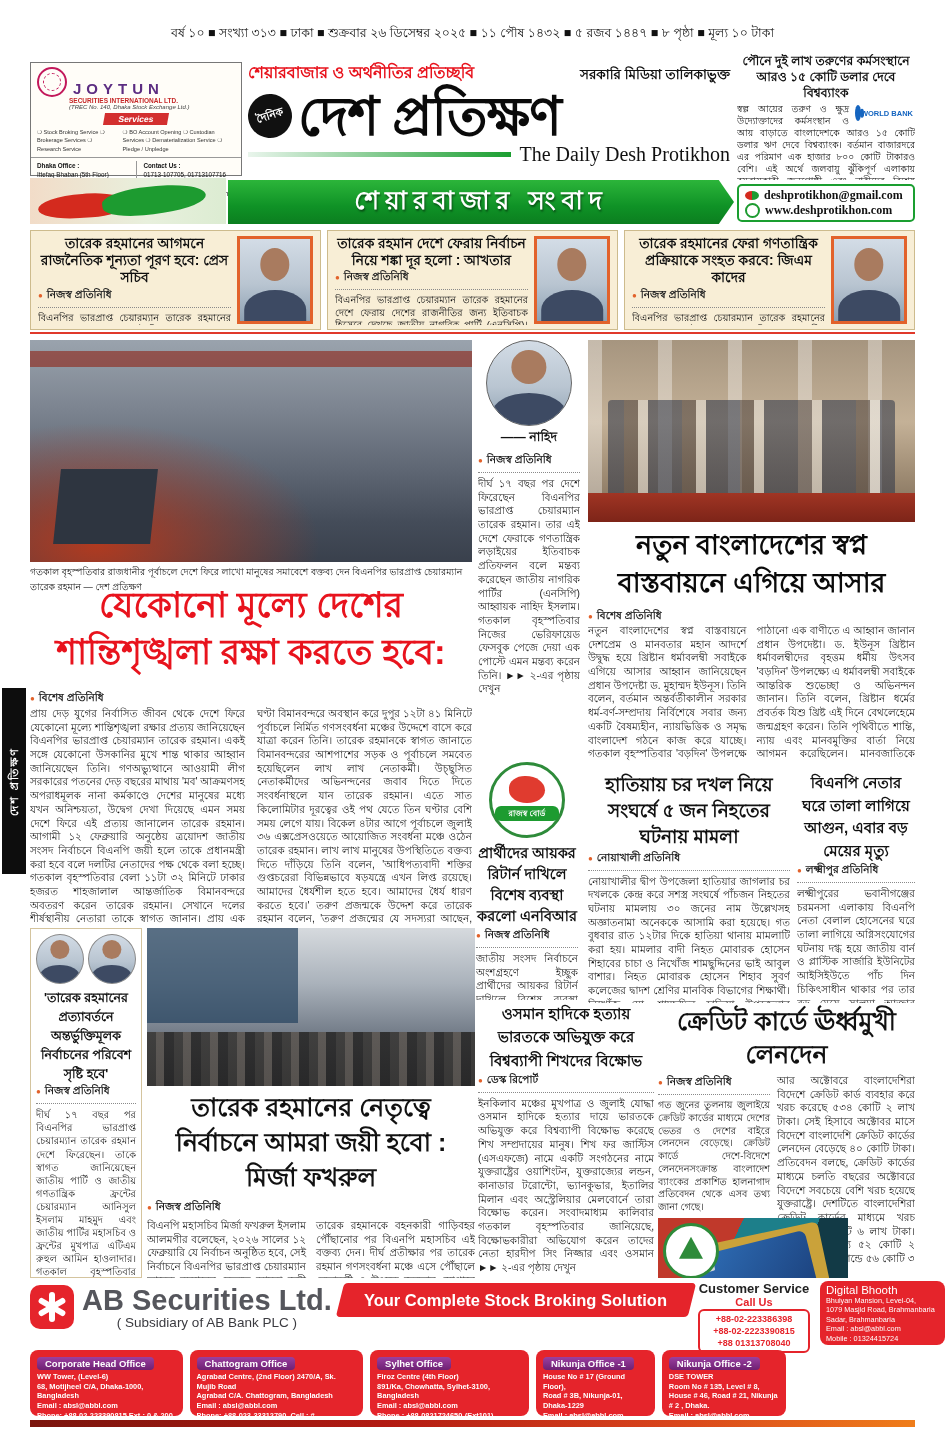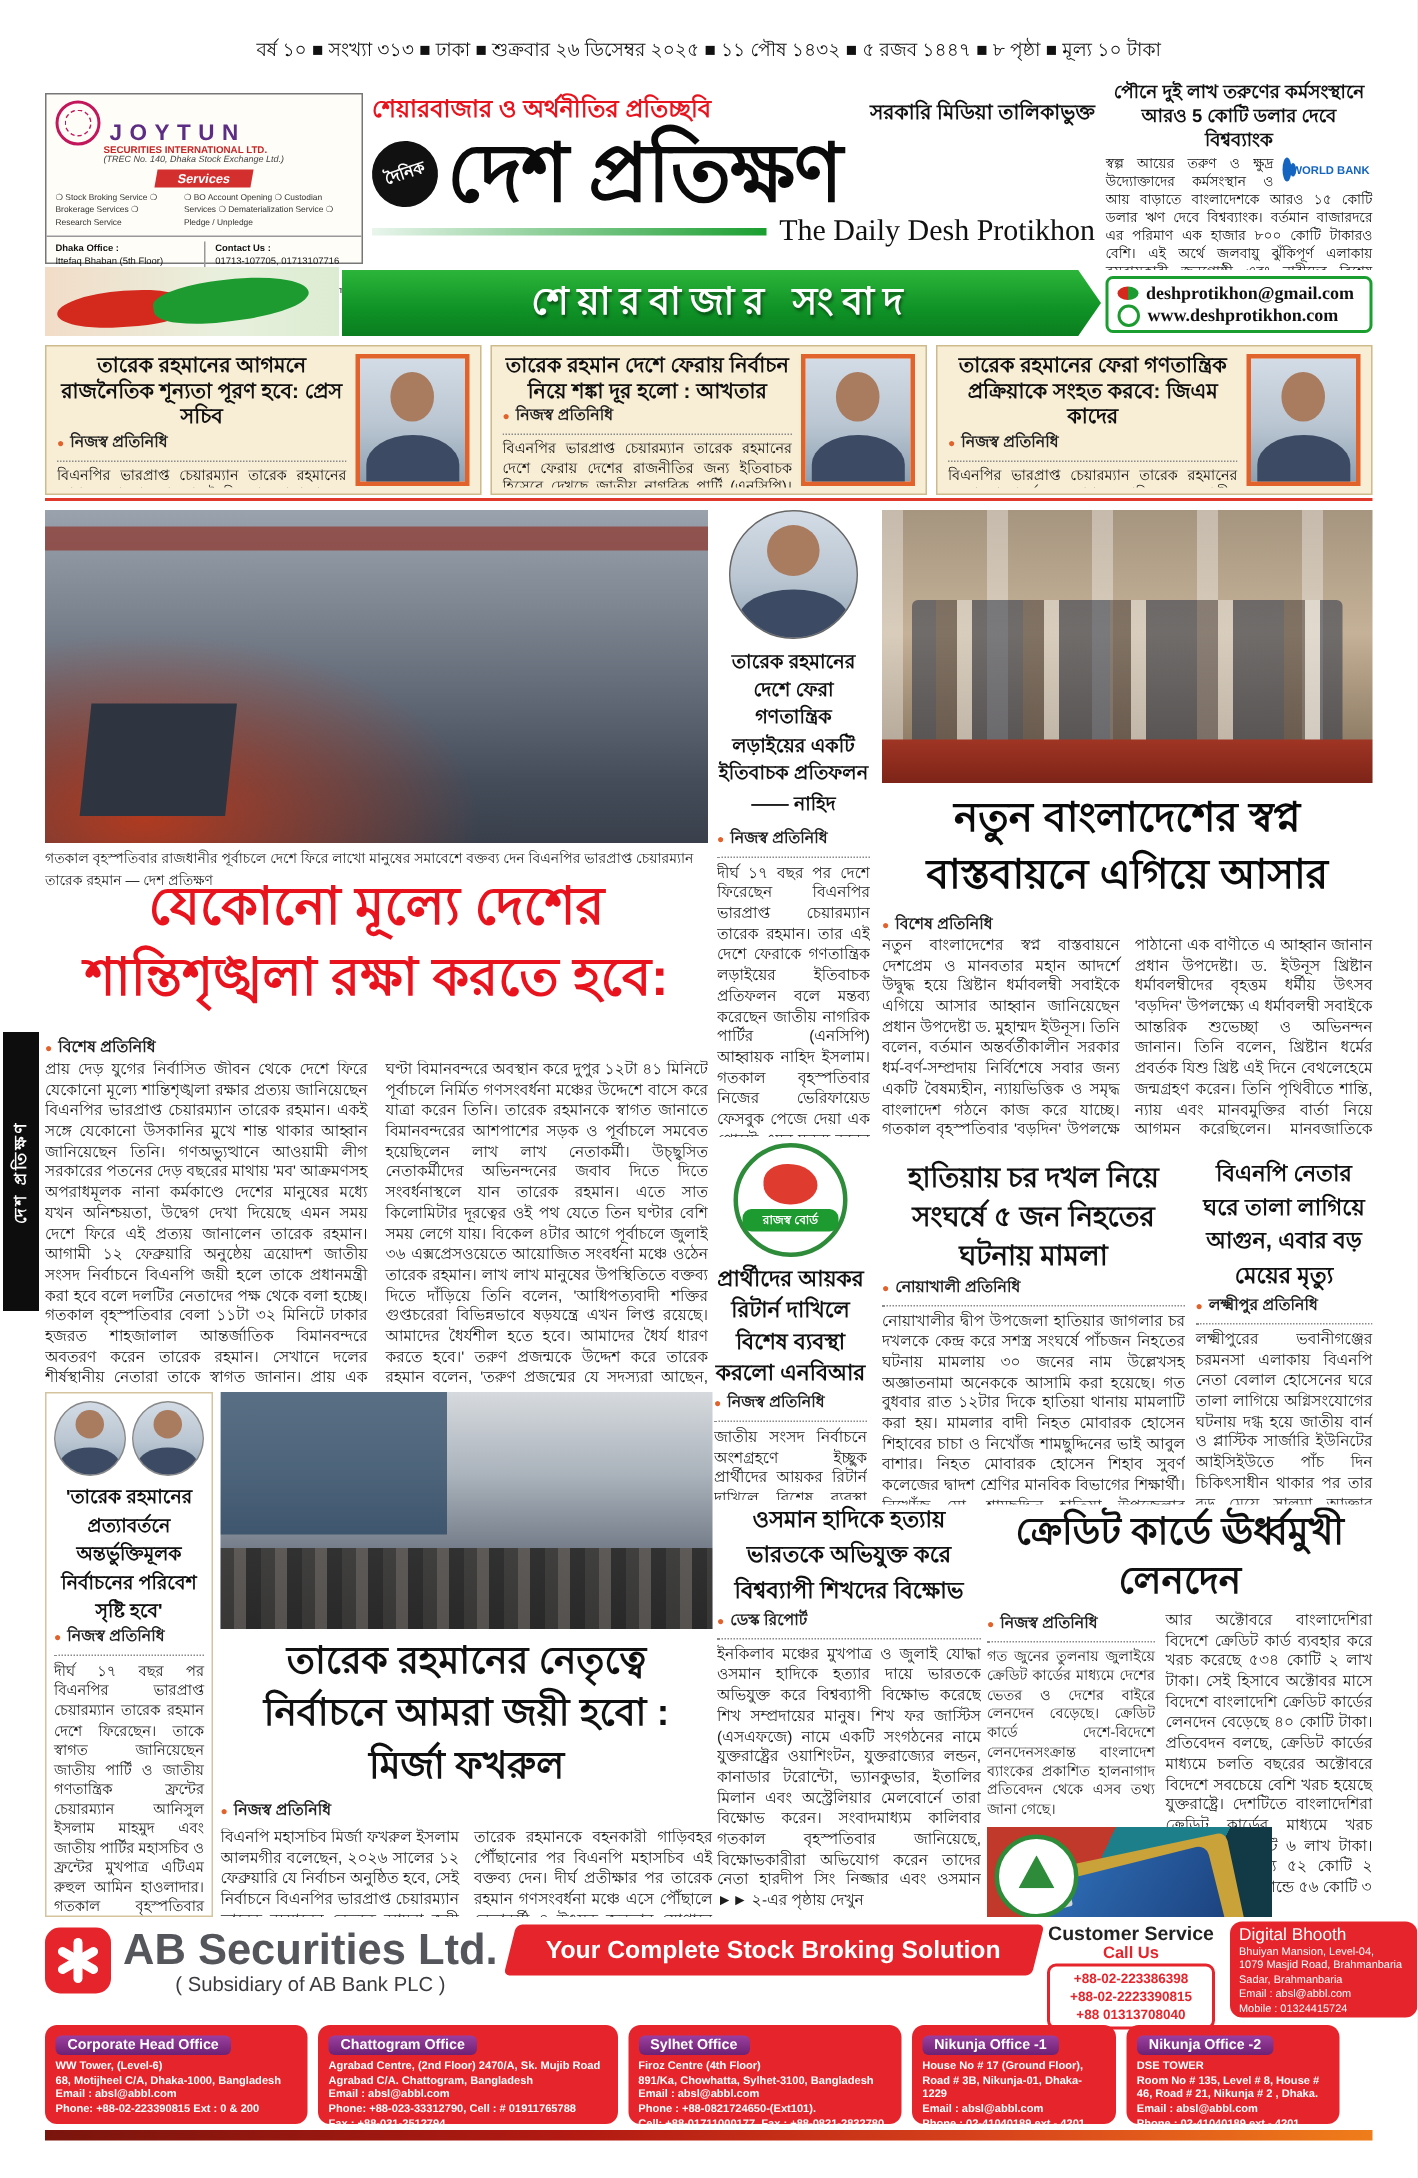--- a/index.html
+++ b/index.html
@@ -140,21 +140,21 @@
   .ab-sub{font-size:13.5px;color:#3b3b40;}
   .ribbon{position:absolute;left:310px;top:0px;width:352px;height:34px;background:#e5242b;transform:skewX(-14deg);display:flex;align-items:center;justify-content:center;border-radius:4px;}
   .ribbon span{transform:skewX(14deg);color:#fff;font-weight:bold;font-size:16.5px;white-space:nowrap;}
   .cs{position:absolute;left:668px;top:-2px;width:112px;text-align:center;}
   .cs-t{font-weight:bold;font-size:13px;color:#222;}
   .cs-call{color:#e5242b;font-weight:bold;font-size:11px;}
   .cs-phones{border:2px solid #e5242b;border-radius:6px;padding:2px 3px;color:#e5242b;font-weight:bold;font-size:9px;line-height:1.35;margin-top:1px;}
   .db{position:absolute;left:790px;top:-2px;width:125px;height:64px;background:#e5242b;border-radius:8px;color:#fff;padding:3px 6px;box-sizing:border-box;}
   .db-t{font-weight:normal;font-size:11.5px;}
   .db-l{font-size:7.3px;line-height:1.3;}
-  .offices{left:30px;top:1350px;width:863px;height:66px;display:flex;gap:7px;}
+  .offices{left:30px;top:1350px;width:756px;height:66px;display:flex;gap:7px;}
   .office{background:#e5242b;border-radius:8px;color:#fff;padding:3px 7px;box-sizing:border-box;overflow:hidden;}
   .o1{flex:1.32;}.o2{flex:1.52;}.o3{flex:1.38;}.o4{flex:1.0;}.o5{flex:1.05;}
   .office-pill{display:inline-block;background:linear-gradient(180deg,#9b3fa0,#6e2173);border-radius:4px;font-weight:bold;font-size:9.5px;padding:1px 8px;margin-bottom:2px;}
   .office-line{font-size:7.4px;line-height:1.3;font-weight:bold;}
   .grad-bar{left:30px;top:1420px;width:885px;height:7px;background:linear-gradient(90deg,#7a150d 0%,#b21a12 40%,#d8441c 72%,#ef7d1a 100%);}
 </style>
 </head>
 <body>
 
 <div class="page">
@@ -203,21 +203,21 @@
       <span class="daily-badge">দৈনিক</span>
       <span class="mast-title">দেশ প্রতিক্ষণ</span>
     </div>
     <div class="mast-eng-row">
       <span class="green-line"></span>
       <span class="mast-eng">The Daily Desh Protikhon</span>
     </div>
   </div>
 
   <div class="abs wb-box ovh">
-    <div class="wb-head">পৌনে দুই লাখ তরুণের কর্মসংস্থানে আরও 5 কোটি ডলার দেবে বিশ্বব্যাংক</div>
+    <div class="wb-head">পৌনে দুই লাখ তরুণের কর্মসংস্থানে আরও ১৫ কোটি ডলার দেবে বিশ্বব্যাংক</div>
     <div class="wb-body">
       <span class="wb-logo">
         <span class="wb-globe"></span>
         <span class="wb-label">WORLD BANK</span>
       </span>
       <span>স্বল্প আয়ের তরুণ ও ক্ষুদ্র উদ্যোক্তাদের কর্মসংস্থান ও আয় বাড়াতে বাংলাদেশকে আরও ১৫ কোটি ডলার ঋণ দেবে বিশ্বব্যাংক। বর্তমান বাজারদরে এর পরিমাণ এক হাজার ৮০০ কোটি টাকারও বেশি। এই অর্থে জলবায়ু ঝুঁকিপূর্ণ এলাকায় বসবাসকারী জনগোষ্ঠী এবং নারীদের বিশেষ অগ্রাধিকার</span>
       
     </div>
   </div>
 
@@ -287,21 +287,20 @@
     <span>বিশেষ প্রতিনিধি</span>
   </div>
   <div class="abs lead-cols body-txt jc ovh">প্রায় দেড় যুগের নির্বাসিত জীবন থেকে দেশে ফিরে যেকোনো মূল্যে শান্তিশৃঙ্খলা রক্ষার প্রত্যয় জানিয়েছেন বিএনপির ভারপ্রাপ্ত চেয়ারম্যান তারেক রহমান। একই সঙ্গে যেকোনো উসকানির মুখে শান্ত থাকার আহ্বান জানিয়েছেন তিনি। গণঅভ্যুত্থানে আওয়ামী লীগ সরকারের পতনের দেড় বছরের মাথায় 'মব' আক্রমণসহ অপরাধমূলক নানা কর্মকাণ্ডে দেশের মানুষের মধ্যে যখন অনিশ্চয়তা, উদ্বেগ দেখা দিয়েছে এমন সময় দেশে ফিরে এই প্রত্যয় জানালেন তারেক রহমান। আগামী ১২ ফেব্রুয়ারি অনুষ্ঠেয় ত্রয়োদশ জাতীয় সংসদ নির্বাচনে বিএনপি জয়ী হলে তাকে প্রধানমন্ত্রী করা হবে বলে দলটির নেতাদের পক্ষ থেকে বলা হচ্ছে। গতকাল বৃহস্পতিবার বেলা ১১টা ৩২ মিনিটে ঢাকার হজরত শাহজালাল আন্তর্জাতিক বিমানবন্দরে অবতরণ করেন তারেক রহমান। সেখানে দলের শীর্ষস্থানীয় নেতারা তাকে স্বাগত জানান। প্রায় এক ঘণ্টা বিমানবন্দরে অবস্থান করে দুপুর ১২টা ৪১ মিনিটে পূর্বাচলে নির্মিত গণসংবর্ধনা মঞ্চের উদ্দেশে বাসে করে যাত্রা করেন তিনি। তারেক রহমানকে স্বাগত জানাতে বিমানবন্দরের আশপাশের সড়ক ও পূর্বাচলে সমবেত হয়েছিলেন লাখ লাখ নেতাকর্মী। উচ্ছ্বসিত নেতাকর্মীদের অভিনন্দনের জবাব দিতে দিতে সংবর্ধনাস্থলে যান তারেক রহমান। এতে সাত কিলোমিটার দূরত্বের ওই পথ যেতে তিন ঘণ্টার বেশি সময় লেগে যায়। বিকেল ৪টার আগে পূর্বাচলে জুলাই ৩৬ এক্সপ্রেসওয়েতে আয়োজিত সংবর্ধনা মঞ্চে ওঠেন তারেক রহমান। লাখ লাখ মানুষের উপস্থিতিতে বক্তব্য দিতে দাঁড়িয়ে তিনি বলেন, 'আধিপত্যবাদী শক্তির গুপ্তচরেরা বিভিন্নভাবে ষড়যন্ত্রে এখন লিপ্ত রয়েছে। আমাদের ধৈর্যশীল হতে হবে। আমাদের ধৈর্য ধারণ করতে হবে।' তরুণ প্রজন্মকে উদ্দেশ করে তারেক রহমান বলেন, 'তরুণ প্রজন্মের যে সদস্যরা আছেন, আপনারাই আগামী দিনে দেশকে নেতৃত্ব দেবেন, দেশকে গড়ে তুলবেন। এই লড়াইয়ে তরুণ প্রজন্মের সদস্যদের আজ গ্রহণ করতে হবে, যাতে করে এই দেশকে আমরা সুন্দরভাবে গড়ে তুলতে পারি। শক্ত গণতান্ত্রিক ভিত্তি, শক্তিশালী অর্থনৈতিক ভিত্তির ওপরে যাতে এই দেশকে আমরা গড়ে তুলতে পারি।' জনগণের প্রত্যাশিত বাংলাদেশ গড়ে তুলতে ঐক্যবদ্ধভাবে কাজ করার জন্য সব নেতাদের প্রতি আহ্বান জানান তারেক রহমান। এ প্রসঙ্গে তিনি বলেন, 'যেকোনো মূল্যে আমাদের এই দেশের শান্তিশৃঙ্খলা রক্ষা করতে হবে। যেকোনো উসকানির মুখে আমাদের ধীর শান্ত থাকতে হবে।' তারেক রহমানের আগে বিএনপির মহাসচিব মির্জা ফখরুল ইসলাম আলমগীর ও সংবর্ধনা কমিটির আহ্বায়ক দলের স্থায়ী কমিটির সদস্য সালাহউদ্দিন আহমদ সংক্ষিপ্ত বক্তব্য দেন। সংবর্ধনা মঞ্চে মির্জা ফখরুল ইসলাম আলমগীর ও সালাহউদ্দিন আহমদ ছাড়াও বিএনপির স্থায়ী কমিটির সদস্য খন্দকার মোশাররফ হোসেন, মির্জা আব্বাস, গয়েশ্বর চন্দ্র রায়, আবদুল মঈন খান, নজরুল ইসলাম খান, আমীর খসরু মাহমুদ চৌধুরী, সেলিমা রহমান, ইকবাল হাসান মাহমুদ, হাফিজ উদ্দিন আহমেদ, এ জেড এম জহিদ হোসেন উপস্থিত ছিলেন। এ ছাড়া দীর্ঘদিনের যুগপৎ আন্দোলনের সঙ্গীদের মধ্যে বিপ্লবী ওয়ার্কার্স পার্টির সাধারণ সম্পাদক সাইফুল হক, বাংলাদেশ জাতীয় পার্টি (বিজেপি) চেয়ারম্যান আন্দালিব রহমান পার্থ, গণসংহতি আন্দোলনের প্রধান সমন্বয়কারী জোনায়েদ সাকি, জাতীয় সমাজতান্ত্রিক দলের (জেএসডি) জ্যেষ্ঠ সহসভাপতি তানিয়া রব, গণ অধিকার পরিষদের  ►► ২-এর পৃষ্ঠায় দেখুন</div>
 
   <div class="abs vstrip">
     <span>দেশ প্রতিক্ষণ</span>
   </div>
 
   <div class="abs nahid ovh">
     <div class="oval person"></div>
-    <div class="nahid-q">তারেক রহমানের দেশে ফেরা গণতান্ত্রিক লড়াইয়ের একটি ইতিবাচক প্রতিফলন</div>
     <div class="nahid-attr">—— নাহিদ</div>
     <div class="reporter">
         <span class="blt">●</span>
         <span>নিজস্ব প্রতিনিধি</span>
       </div>
     <div class="dotted"></div>
     <div class="body-txt jc">দীর্ঘ ১৭ বছর পর দেশে ফিরেছেন বিএনপির ভারপ্রাপ্ত চেয়ারম্যান তারেক রহমান। তার এই দেশে ফেরাকে গণতান্ত্রিক লড়াইয়ের ইতিবাচক প্রতিফলন বলে মন্তব্য করেছেন জাতীয় নাগরিক পার্টির (এনসিপি) আহ্বায়ক নাহিদ ইসলাম। গতকাল বৃহস্পতিবার নিজের ভেরিফায়েড ফেসবুক পেজে দেয়া এক পোস্টে এমন মন্তব্য করেন তিনি।  ►► ২-এর পৃষ্ঠায় দেখুন</div>
   </div>
 
   <div class="abs nbr ovh">

